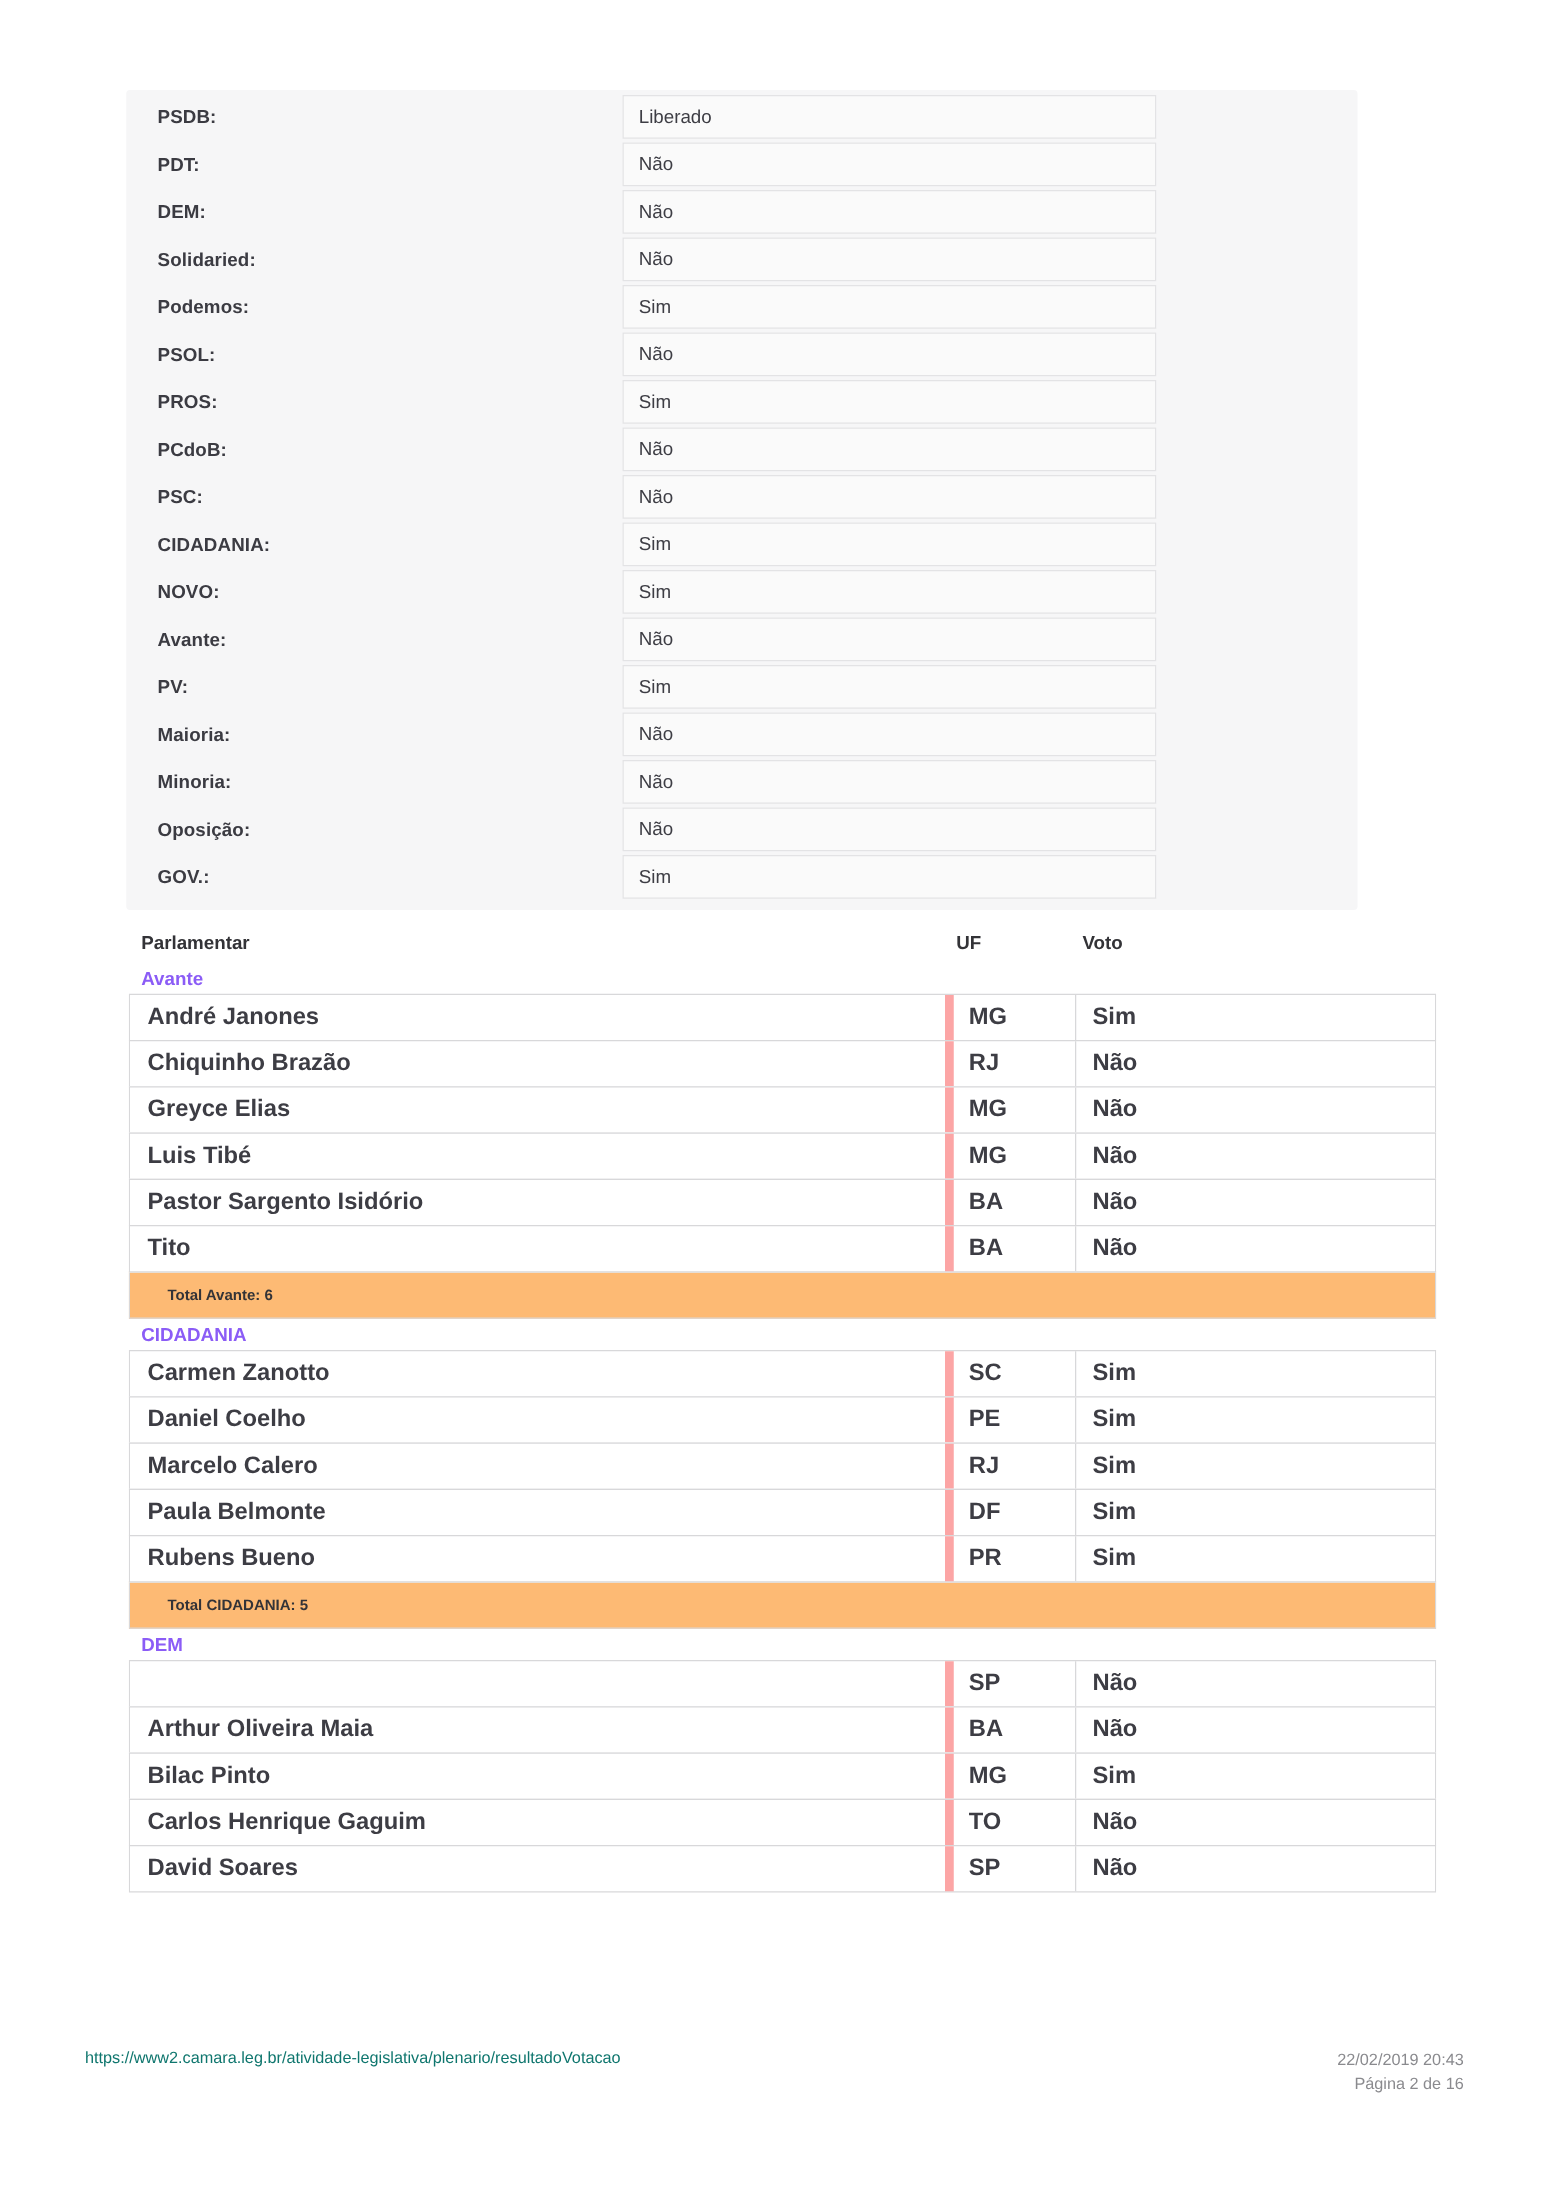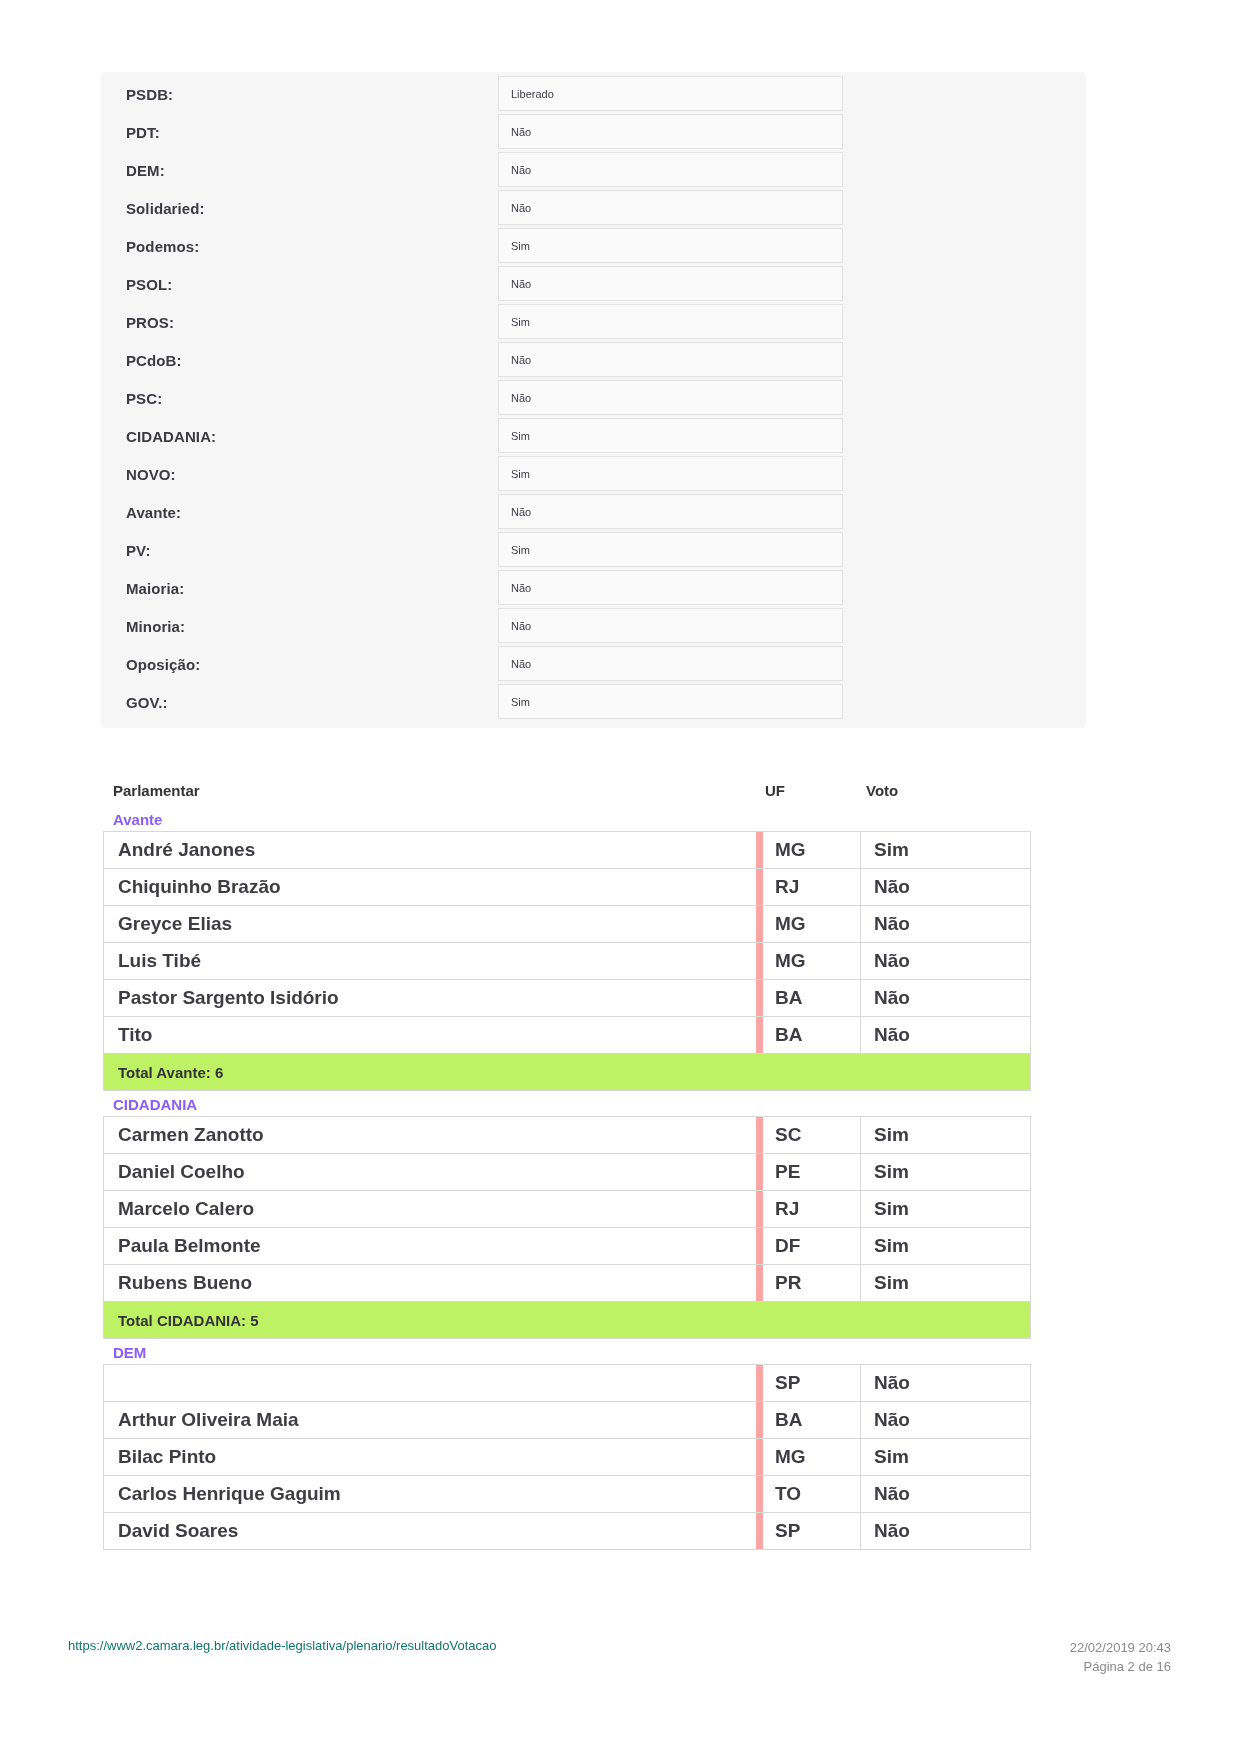--- a/index.html
+++ b/index.html
@@ -12,28 +12,28 @@
   .orientation-panel{
     position:absolute;left:101px;top:72px;width:985px;height:656px;
     background:#f6f6f7;border-radius:3px;box-sizing:border-box;padding-top:3px;
   }
   .o-row{position:relative;height:38px;}
   .o-label{
     position:absolute;left:25px;top:50%;transform:translateY(-50%);
     font-size:15px;font-weight:600;color:#3b3b42;letter-spacing:.1px;
   }
   .o-cell{
-    position:absolute;left:397px;top:1px;width:345px;height:35px;box-sizing:border-box;
+    position:absolute;left:397px;top:1px;width:427px;height:35px;box-sizing:border-box;
     background:#fafafa;border:1px solid #e3e3e5;
     display:flex;align-items:center;padding-left:12px;
-    font-size:11px;font-weight:400;color:#3d3d44;
+    font-size:15px;font-weight:400;color:#3d3d44;
   }
 
   
-  .votes-clip{position:absolute;left:103px;top:782px;width:928px;height:772px;overflow:hidden;}
+  .votes-clip{position:absolute;left:103px;top:746px;width:1046px;height:772px;overflow:hidden;}
   .v-header{position:relative;height:24px;}
   .v-h{position:absolute;top:0;font-size:15px;font-weight:700;color:#333337;}
   .v-h-parl{left:10px;}
   .v-h-uf{left:662px;}
   .v-h-voto{left:763px;}
   .v-section{
     height:26px;display:flex;align-items:center;padding-left:10px;
     font-size:15px;font-weight:700;color:#8b5cf6;
   }
   .v-row{
@@ -41,23 +41,23 @@
     border:1px solid #d8d8da;margin-top:-1px;
   }
   .v-cell{
     position:absolute;top:0;bottom:0;display:flex;align-items:center;
     box-sizing:border-box;font-size:19px;font-weight:700;color:#3d3d44;
   }
   .v-cell-name{left:0;width:652px;padding-left:14px;}
   .v-cell-uf{left:652px;width:104px;padding-left:12px;border-left:7px solid #fca5a5;}
   .v-cell-voto{left:756px;width:217px;padding-left:13px;border-left:1px solid #d8d8da;}
   .v-total{
-    height:38px;box-sizing:border-box;background:#bef264;border:1px solid #d8d8da;margin-top:-1px;
-    display:flex;align-items:center;padding-left:14px;
-    font-size:15px;font-weight:700;color:#333337;
+    height:38px;box-sizing:border-box;background:#fdba74;border:1px solid #d8d8da;margin-top:-1px;
+    display:flex;align-items:center;padding-left:30px;
+    font-size:12px;font-weight:700;color:#333337;
   }
 
   
   .footer-url{position:absolute;left:68px;top:1638px;font-size:13px;color:#0f766e;}
   .footer-right{
     position:absolute;right:70px;top:1638px;text-align:right;
     font-size:13px;color:#8a8a8e;line-height:19px;
   }
 </style>
 </head>

